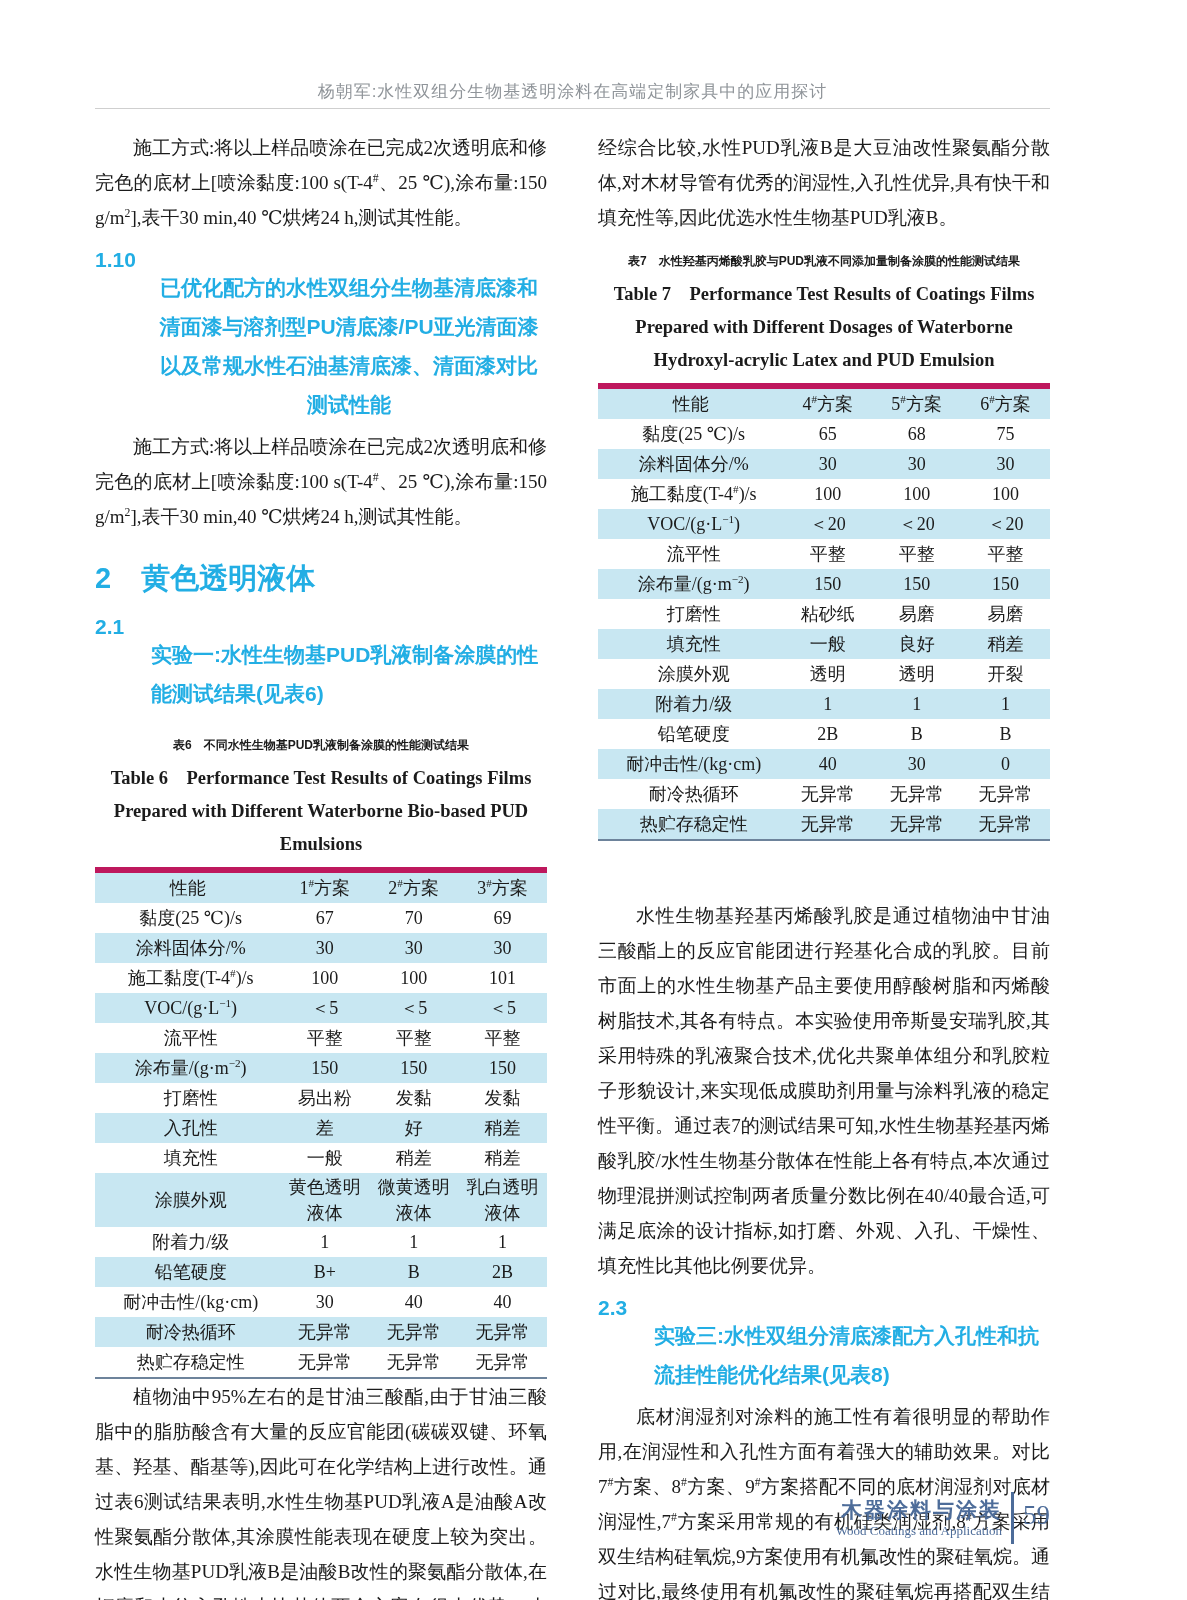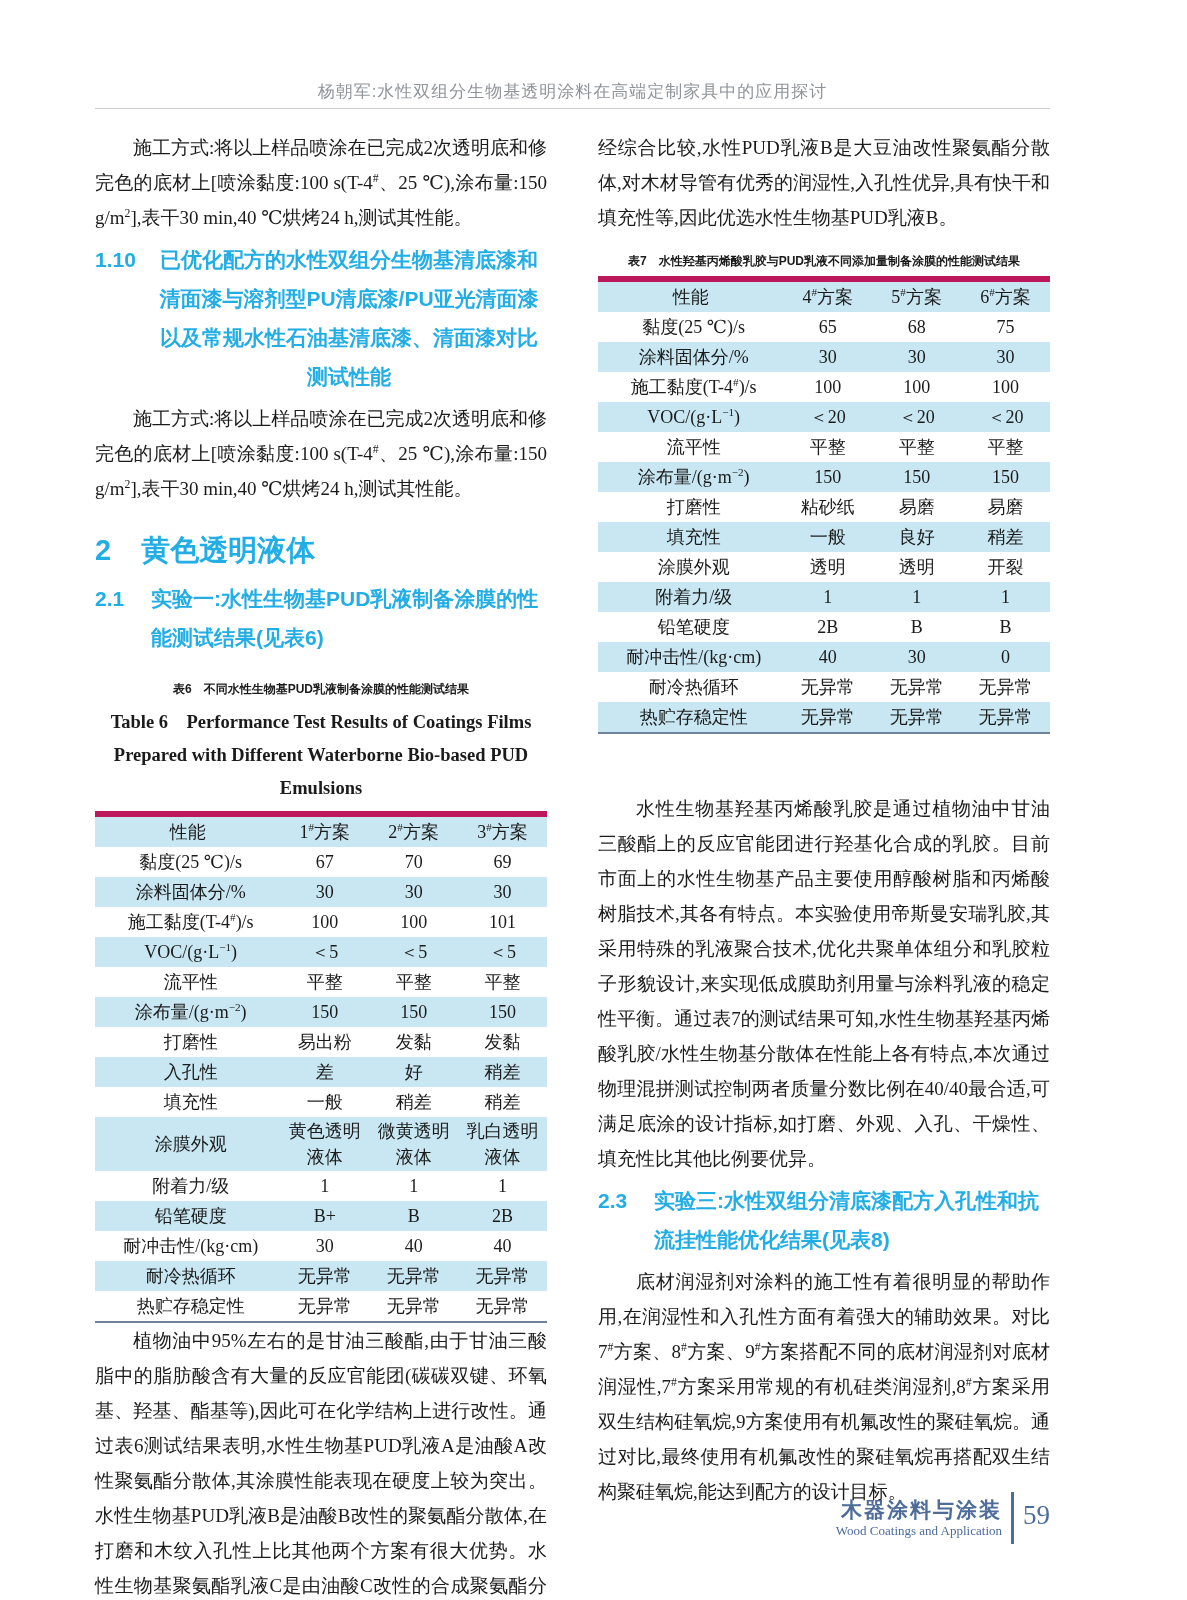--- a/index.html
+++ b/index.html
@@ -17,21 +17,21 @@
   .header-rule{position:absolute;top:108px;left:95px;width:955px;height:1px;background:#cfcfcf;}
   .content{position:absolute;top:130px;left:95px;width:955px;display:flex;gap:51px;}
   .col{width:452px;}
   p.body{font-size:19px;line-height:35px;text-align:justify;margin:0;}
   p.indent{text-indent:2em;}
   .subhead{
     display:flex;color:#22aee4;font-family:"Liberation Sans","DejaVu Sans",sans-serif;
     font-weight:bold;font-size:21px;line-height:39px;margin:5px 0;
   }
   .subhead .num{flex:none;width:56px;}
-  .subhead .txt{flex:1;}
+  .subhead .txt{flex:1;margin-top:28px;}
   .subhead.center-wrap .txt{text-align:center;}
   .section-head{
     display:flex;gap:30px;color:#22aee4;
     font-family:"Liberation Sans","DejaVu Sans",sans-serif;
     font-weight:bold;font-size:29px;line-height:34px;margin:27px 0 12px 0;
   }
   .cap-cn{
     text-align:center;font-family:"Liberation Sans","DejaVu Sans",sans-serif;
     font-weight:bold;font-size:12px;line-height:29px;margin:18px 0 0 0;
   }
@@ -201,20 +201,21 @@
       </table>
 
     <p class="body indent para-after-table">植物油中95%左右的是甘油三酸酯,由于甘油三酸脂中的脂肪酸含有大量的反应官能团(碳碳双键、环氧基、羟基、酯基等),因此可在化学结构上进行改性。通过表6测试结果表明,水性生物基PUD乳液A是油酸A改性聚氨酯分散体,其涂膜性能表现在硬度上较为突出。水性生物基PUD乳液B是油酸B改性的聚氨酯分散体,在打磨和木纹入孔性上比其他两个方案有很大优势。水性生物基聚氨酯乳液C是由油酸C改性的合成聚氨酯分散体,性能一般,铅笔硬度上偏差。总之</p>
   </div>
 
   <div class="col">
     <p class="body">经综合比较,水性PUD乳液B是大豆油改性聚氨酯分散体,对木材导管有优秀的润湿性,入孔性优异,具有快干和填充性等,因此优选水性生物基PUD乳液B。</p>
 
 
     <div class="cap-cn" style="margin-top:12px;">表7　水性羟基丙烯酸乳胶与PUD乳液不同添加量制备涂膜的性能测试结果</div>
+    <div class="cap-en">Table 7　Performance Test Results of Coatings Films Prepared with Different Dosages of Waterborne Hydroxyl-acrylic Latex and PUD Emulsion</div>
 
     <table class="perf">
         <colgroup>
           <col class="w1">
           <col class="wn">
           <col class="wn">
           <col class="wn">
         </colgroup>
         <thead>
           <tr>

